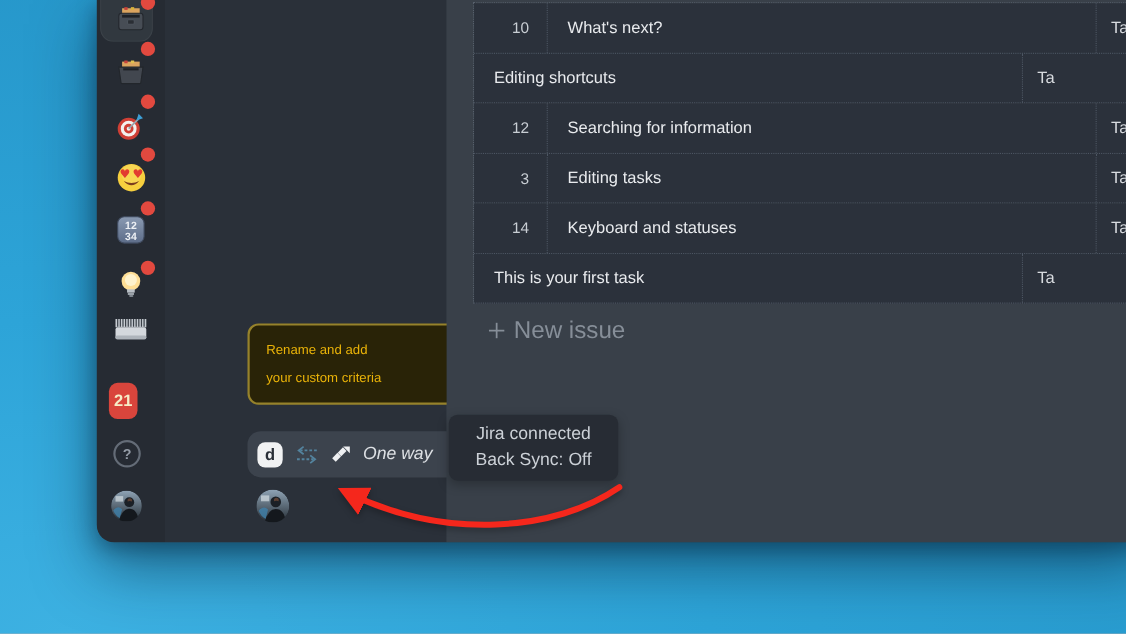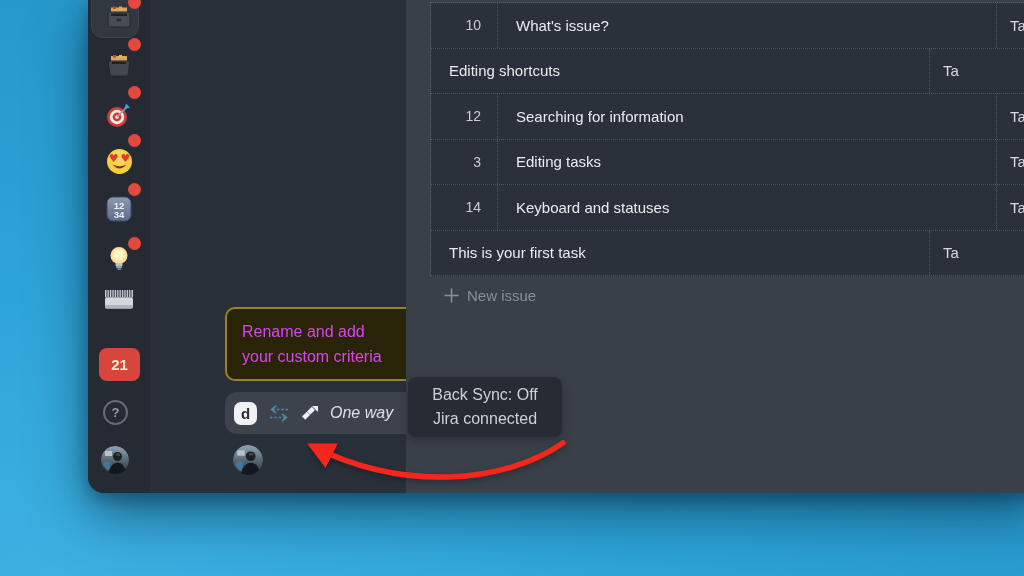--- a/index.html
+++ b/index.html
@@ -8,52 +8,52 @@
     background:radial-gradient(150% 130% at 6% 100%, #3db1e2 0%, #2da4d8 38%, #2391c4 100%);}
   .window{position:absolute;left:88px;top:0;width:956px;height:493px;
     background:#394049;border-radius:0 0 0 16px;overflow:hidden;
     box-shadow:0 22px 55px rgba(0,25,45,.5), 0 6px 18px rgba(0,20,40,.35);}
   
   .rail{position:absolute;left:0;top:0;width:62px;height:100%;background:#262b33;}
   .pill{position:absolute;left:3px;top:-12px;width:48px;height:50px;border-radius:12px;
     background:#31383f;box-shadow:inset 0 0 0 1px rgba(255,255,255,.05);}
   .rail-icon{position:absolute;left:0;width:62px;display:flex;justify-content:center;cursor:pointer;}
   .dot{position:absolute;left:40px;width:13px;height:13px;border-radius:50%;background:#e2493f;}
-  .badge21{position:absolute;left:11px;top:348px;width:41px;height:33px;border-radius:8px;
+  .badge21{position:absolute;left:11px;top:348px;width:26px;height:33px;border-radius:8px;
     background:#d9453c;display:flex;align-items:center;justify-content:center;
     color:#f6edc8;font-size:15px;font-weight:bold;cursor:pointer;}
   .help{position:absolute;left:15px;top:400px;width:21px;height:21px;border-radius:50%;
     border:2px solid #646c77;display:flex;align-items:center;justify-content:center;
     color:#949ca6;font-size:13px;font-weight:bold;cursor:pointer;}
   
   .panel{position:absolute;left:62px;top:0;width:256px;height:100%;background:#2a3039;}
-  .tooltip-gold{position:absolute;left:75px;top:307px;width:230px;box-sizing:border-box;
+  .tooltip-gold{position:absolute;left:75px;top:294px;width:230px;box-sizing:border-box;
     background:#292307;border:2px solid #96822b;border-radius:10px;
-    padding:10px 15px;color:#d946ef;font-size:16px;line-height:25px;}
+    padding:10px 15px;color:#eab308;font-size:12px;line-height:25px;}
   .sync-btn{position:absolute;left:75px;top:392px;width:231px;height:42px;box-sizing:border-box;
     background:#3c434d;border-radius:12px;display:flex;align-items:center;
     padding-left:9px;gap:11px;cursor:pointer;}
   .d-logo{width:23px;height:23px;border-radius:7px;background:#f1f2f3;
     display:flex;align-items:center;justify-content:center;
     color:#2a2f37;font-weight:bold;font-size:15px;}
   .sync-btn .label{color:#dde0e4;font-size:16px;font-style:italic;}
   
   .main{position:absolute;left:318px;top:0;right:0;height:100%;background:#394049;}
   .issue-table{position:absolute;left:24px;top:2px;right:0;
     border-top:1px dotted rgba(150,164,182,.32);border-left:1px dotted rgba(150,164,182,.32);}
   .t-row{display:flex;height:45.5px;box-sizing:border-box;background:#2b313b;
     border-bottom:1px dotted rgba(150,164,182,.32);cursor:pointer;}
   .cell-num{width:67px;box-sizing:border-box;border-right:1px dotted rgba(150,164,182,.32);
     display:flex;align-items:center;justify-content:flex-end;padding-right:16px;
     color:#c9ced4;font-size:14px;}
   .cell-title{width:499px;box-sizing:border-box;border-right:1px dotted rgba(150,164,182,.32);
     display:flex;align-items:center;padding-left:18px;color:#e9ebee;font-size:15px;}
   .cell-tag{flex:1;display:flex;align-items:center;padding-left:13px;color:#d8dbdf;font-size:15px;}
   .new-issue{position:absolute;left:38px;top:287px;display:flex;align-items:center;gap:8px;
-    color:#868e98;font-size:15px;cursor:pointer;}
+    color:#868e98;font-size:22px;cursor:pointer;}
   .tooltip-dark{position:absolute;left:2px;top:377px;width:154px;height:60px;box-sizing:border-box;
     background:#272c34;border-radius:8px;color:#ccd1d7;font-size:16px;line-height:24px;
     display:flex;flex-direction:column;align-items:center;justify-content:center;
     box-shadow:0 3px 10px rgba(0,0,0,.25);}
   .avatar{position:absolute;border-radius:50%;overflow:hidden;cursor:pointer;}
   .arrow-overlay{position:absolute;inset:0;pointer-events:none;
     filter:drop-shadow(0 3px 3px rgba(0,0,0,.28));}
 </style>
 </head>
 <body>
@@ -230,21 +230,21 @@
           <path d="M7 28 Q10 16.5 16.5 16.5 Q24 16.5 25 28 Z" fill="#14181d"></path>
           <path d="M15 8 Q17 6 19 8 L19 10 Q17 9 15 10 Z" fill="#5a3f33"></path>
         </svg>
       </div>
     </div>
 
     <div class="main">
       <div class="issue-table">
         <div class="t-row">
           <div class="cell-num">10</div>
-          <div class="cell-title">What's issue?</div>
+          <div class="cell-title">What's next?</div>
           <div class="cell-tag">Ta</div>
         </div>
         <div class="t-row">
           <div class="cell-title">Editing shortcuts</div>
           <div class="cell-tag">Ta</div>
         </div>
         <div class="t-row">
           <div class="cell-num">12</div>
           <div class="cell-title">Searching for information</div>
           <div class="cell-tag">Ta</div>
@@ -269,22 +269,22 @@
         <svg width="15" height="15" viewBox="0 0 15 15">
           <g stroke="#868e98" stroke-width="1.6">
             <line x1="7.5" y1="0.5" x2="7.5" y2="14.5"></line>
               <line x1="0.5" y1="7.5" x2="14.5" y2="7.5"></line>
           </g>
         </svg>
         <span>New issue</span>
       </div>
 
       <div class="tooltip-dark">
+        <span>Jira connected</span>
         <span>Back Sync: Off</span>
-        <span>Jira connected</span>
       </div>
     </div>
   </div>
 
   <svg class="arrow-overlay" width="1024" height="576" viewBox="0 0 1024 576">
     <defs>
       <marker id="ah" markerWidth="5" markerHeight="5" refX="3.6" refY="2.5" orient="auto">
         <path d="M0 0 L5 2.5 L0 5 Z" fill="#f5271c"></path>
       </marker>
     </defs>

